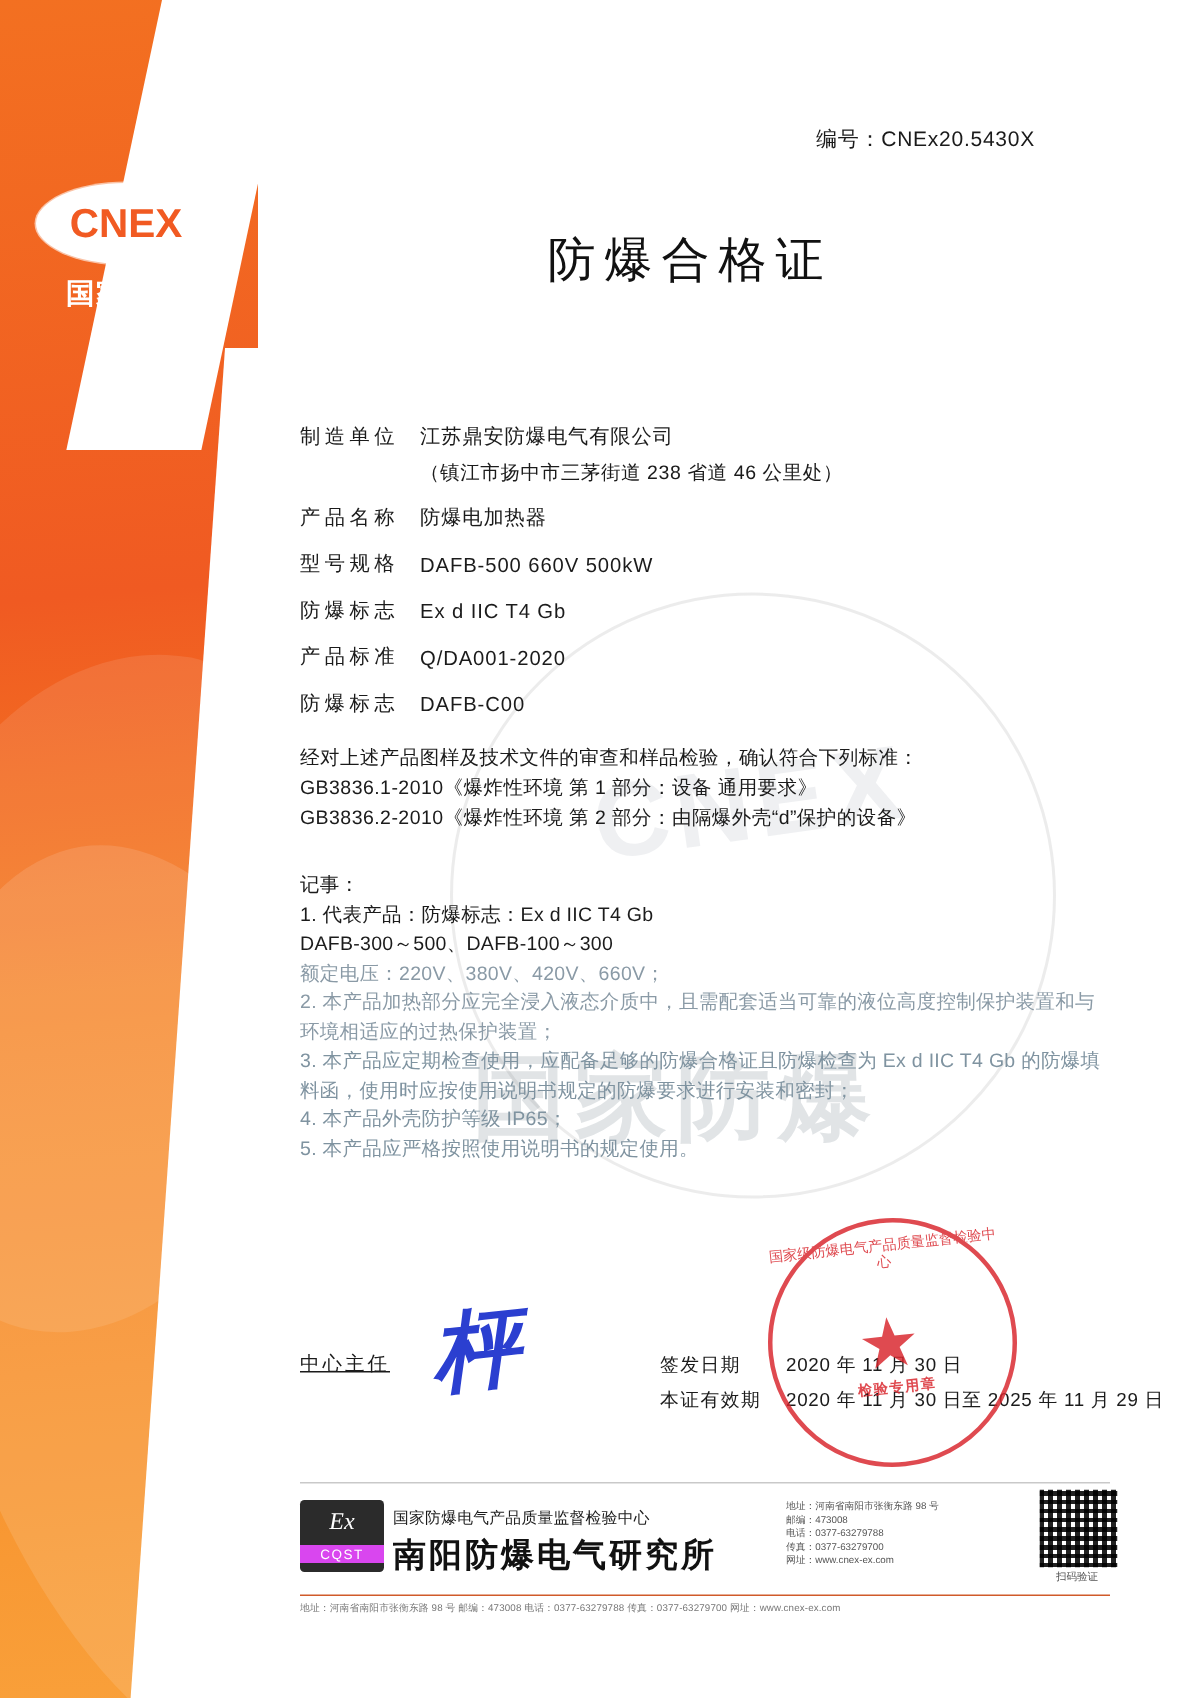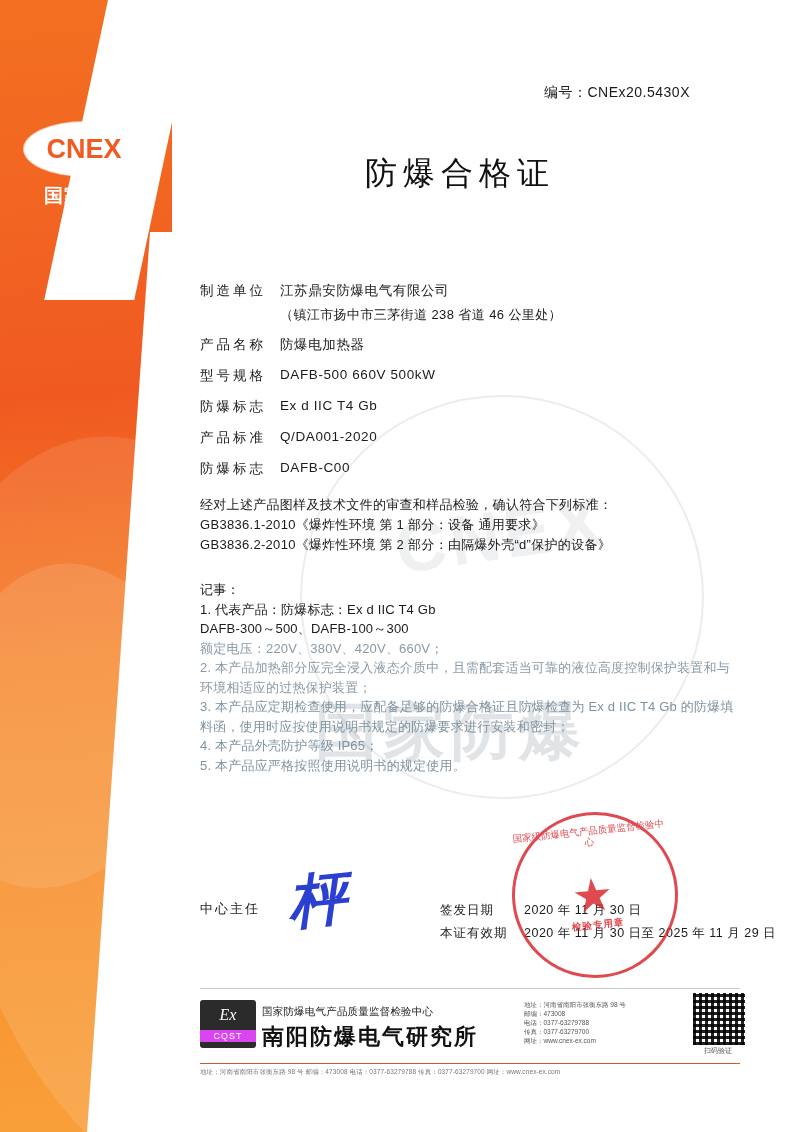--- a/index.html
+++ b/index.html
@@ -70,21 +70,21 @@
   }
   .title{
     position:absolute;left:200px;top:152px;width:520px;
     text-align:center;
     font-size:32px;font-weight:normal;color:#111;letter-spacing:6px;
   }
   
   .fields{
     position:absolute;left:200px;top:282px;width:520px;
   }
-  .row{display:flex;margin-bottom:13px;}
+  .row{display:flex;margin-bottom:13px;align-items:center;}
   .row .lab{
     width:80px;flex:none;font-size:13.5px;color:#1b1b1b;letter-spacing:3px;
   }
   .row .val{
     font-size:13.5px;color:#1b1b1b;letter-spacing:.6px;
   }
   .sub-addr{
     margin-left:80px;font-size:13px;color:#1b1b1b;margin-top:-7px;margin-bottom:12px;
     letter-spacing:.4px;
   }
@@ -115,21 +115,21 @@
   }
   .wm-cnex{
     position:absolute;left:395px;top:495px;
     font-size:70px;font-weight:bold;color:rgba(140,150,160,0.14);
     letter-spacing:4px;
     transform:rotate(-8deg);
     pointer-events:none;
   }
   
   .sig-label{
-    position:absolute;left:200px;top:900px;font-size:13px;color:#1b1b1b;letter-spacing:2px;
+    position:absolute;left:200px;top:900px;font-size:13px;color:#1b1b1b;letter-spacing:2px;text-decoration:underline;
   }
   .sig-mark{
     position:absolute;left:288px;top:862px;
     font-size:58px;color:#2b3fd0;
     font-family:"Liberation Serif",serif;
     font-style:italic;font-weight:bold;
     transform:rotate(-6deg);
     letter-spacing:-6px;
   }
   .date-label{

